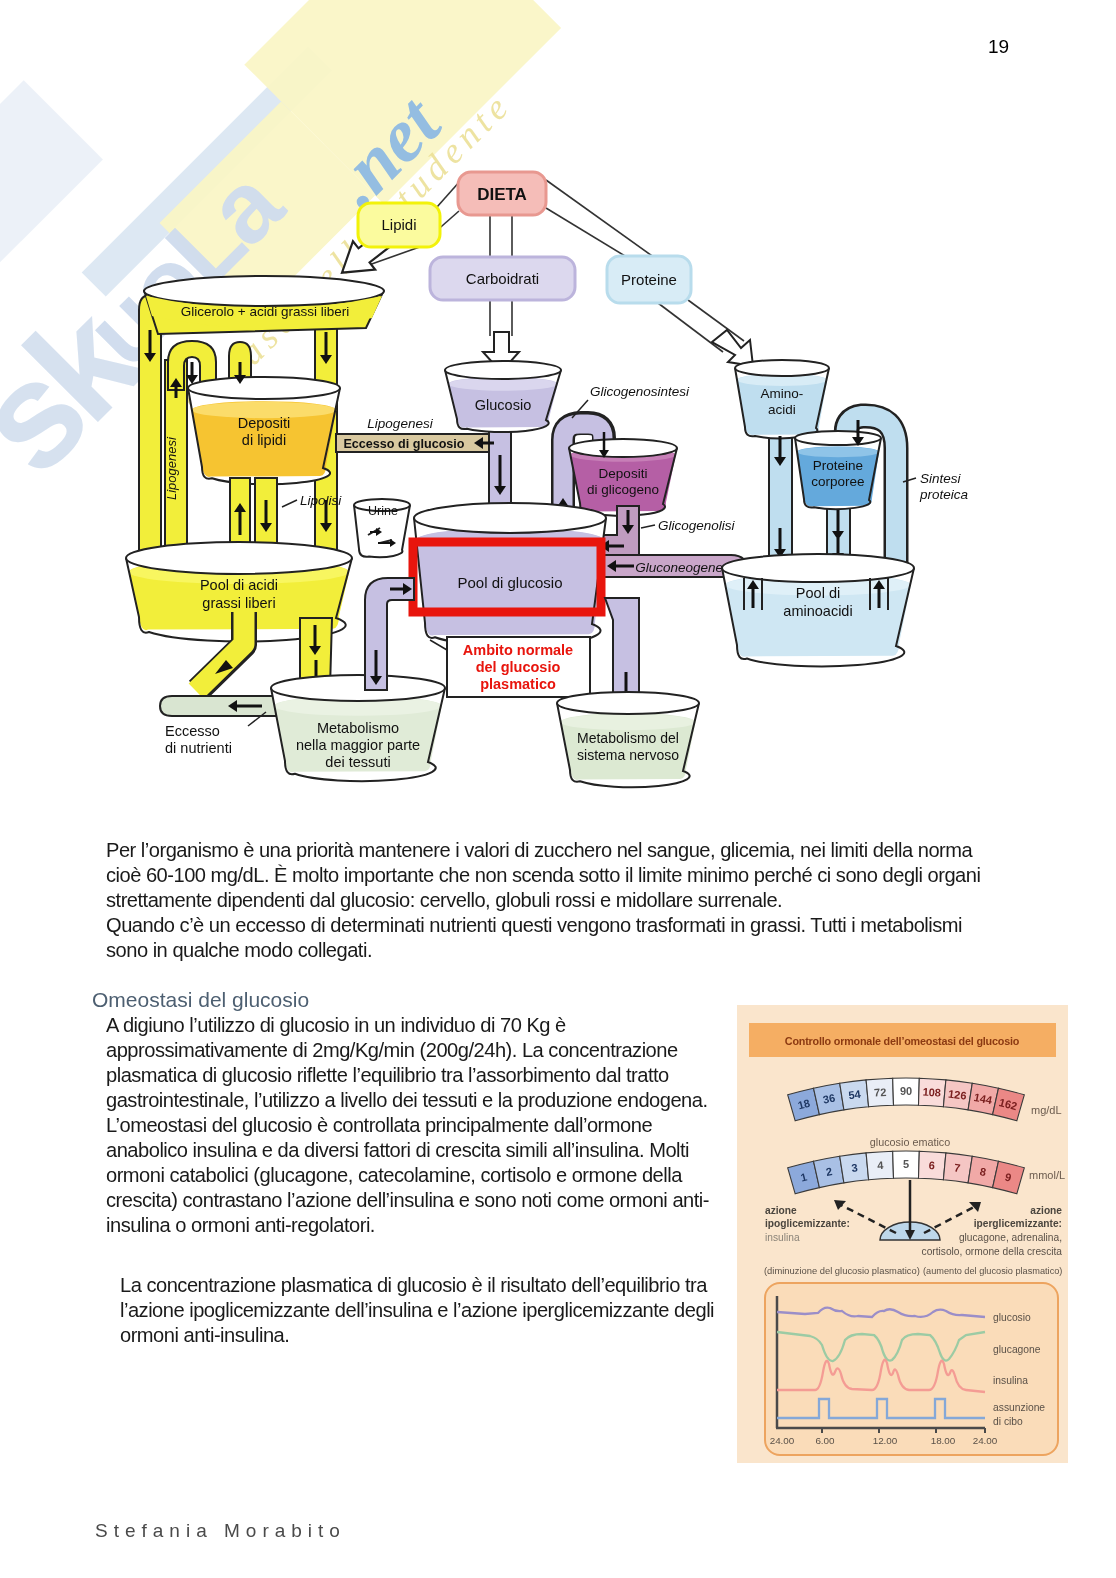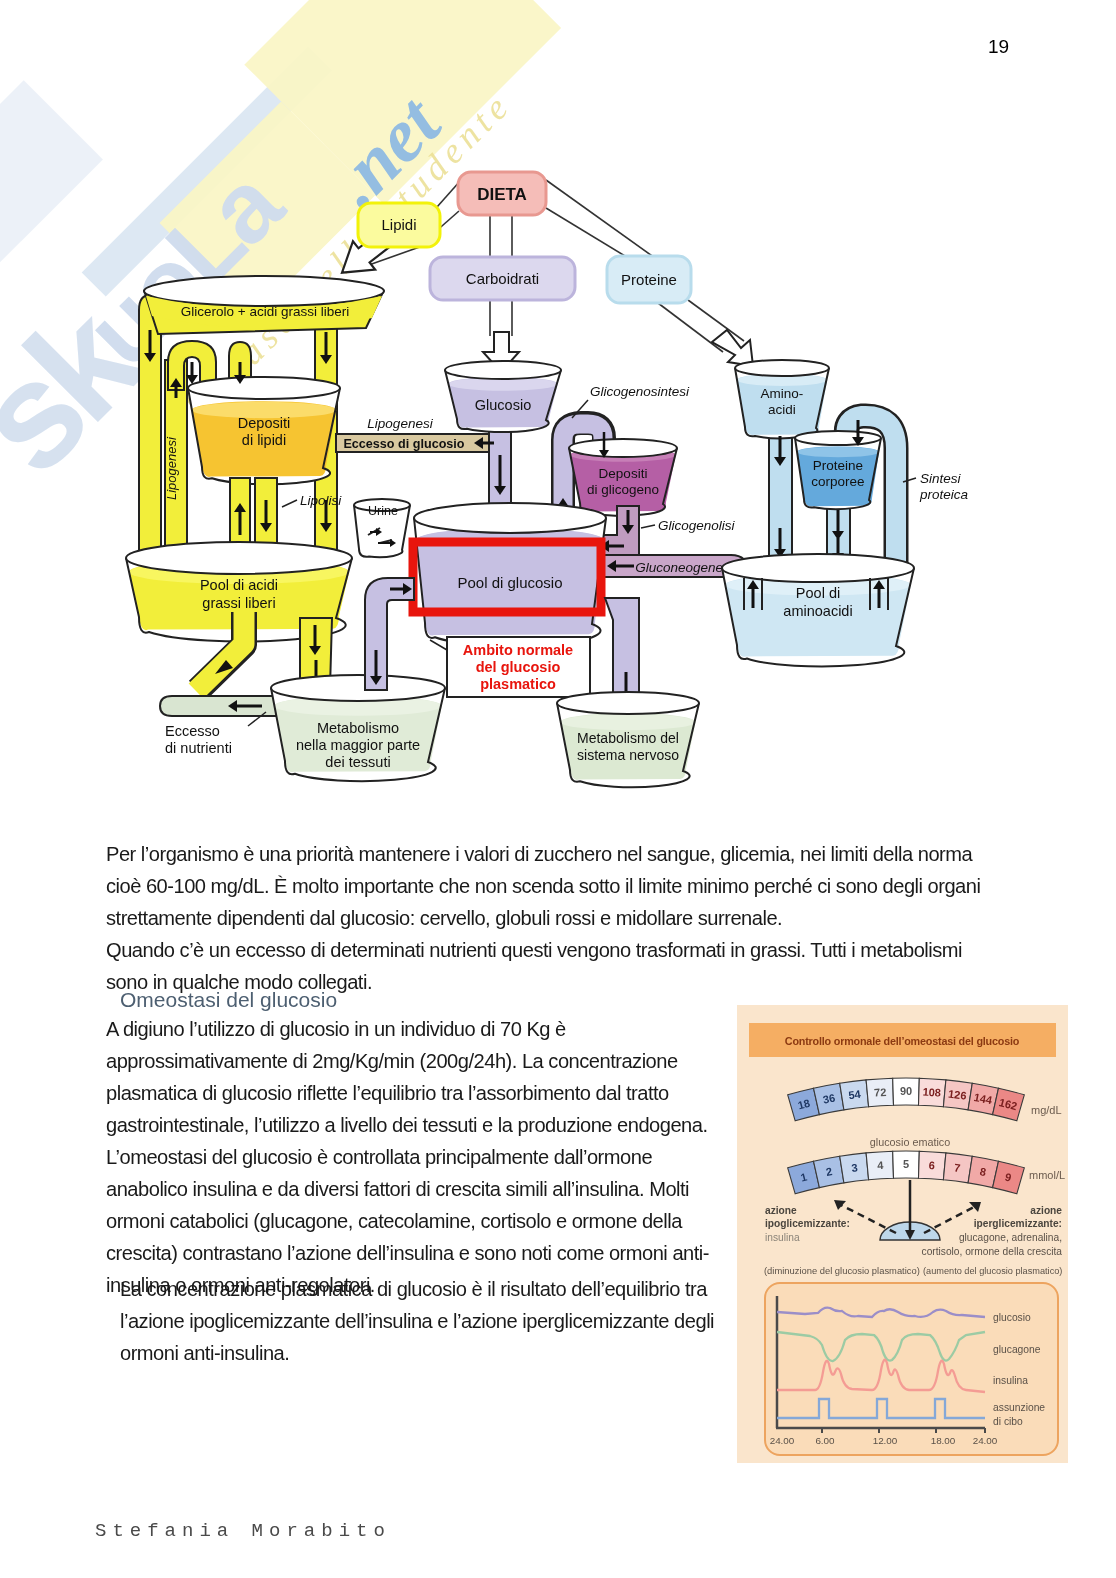--- a/index.html
+++ b/index.html
@@ -1,17 +1,17 @@
 <!DOCTYPE html>
 <html><head><meta charset="utf-8">
 <style>
 * { margin:0; padding:0; box-sizing:border-box; }
 html,body { width:1116px; height:1578px; background:#fff; font-family:"Liberation Sans", sans-serif; }
 .abs { position:absolute; }
-#body1, #body2, #body3 { font-size:20.1px; line-height:32px; color:#1a1a1a; letter-spacing:-0.5px; }
+#body1, #body2, #body3 { font-size:20.1px; line-height:25px; color:#1a1a1a; letter-spacing:-0.5px; }
 </style></head>
 <body>
 <div class="abs" style="left:988px; top:36px; font-size:19px; color:#000;">19</div>
 <svg class="abs" style="left:0; top:0;" width="1116" height="810" viewBox="0 0 1116 810" font-family="Liberation Sans, sans-serif">
 
 <g transform="translate(52,455) rotate(-45)">
   <rect x="-10" y="-285" width="255" height="112" fill="#E9EFF7" opacity="0.85"></rect>
   <rect x="150" y="-108" width="320" height="34" fill="#D9E5F2" opacity="0.9"></rect>
   <rect x="412" y="-140" width="250" height="198" fill="#FAF5C4" opacity="0.92"></rect>
   <rect x="240" y="-88" width="172" height="133" fill="#FAF5C4" opacity="0.92"></rect>
@@ -232,21 +232,21 @@
 <rect x="458" y="172" width="88" height="43" rx="13" fill="#F5BDB8" stroke="#E89890" stroke-width="3"></rect>
     <text x="502.0" y="199.62" text-anchor="middle" font-size="17" font-weight="bold" fill="#111">DIETA</text>
 <rect x="358" y="203" width="82" height="44" rx="13" fill="#FBFB9E" stroke="#F2F20A" stroke-width="3"></rect>
     <text x="399.0" y="230.4" text-anchor="middle" font-size="15" fill="#111">Lipidi</text>
 <rect x="430" y="257" width="145" height="43" rx="13" fill="#DCD8EE" stroke="#BCB4DC" stroke-width="3"></rect>
     <text x="502.5" y="283.9" text-anchor="middle" font-size="15" fill="#111">Carboidrati</text>
 <rect x="607" y="256" width="84" height="47" rx="13" fill="#D8ECF6" stroke="#B8DCEC" stroke-width="3"></rect>
     <text x="649.0" y="284.9" text-anchor="middle" font-size="15" fill="#111">Proteine</text>
 </svg>
 <div id="body1" class="abs" style="left:106px; top:838px; width:980px;">Per l’organismo è una priorità mantenere i valori di zucchero nel sangue, glicemia, nei limiti della norma<br>cioè 60-100 mg/dL. È molto importante che non scenda sotto il limite minimo perché ci sono degli organi<br>strettamente dipendenti dal glucosio: cervello, globuli rossi e midollare surrenale.<br>Quando c’è un eccesso di determinati nutrienti questi vengono trasformati in grassi. Tutti i metabolismi<br>sono in qualche modo collegati.</div>
-<div class="abs" style="left:120px; top:988px; font-size:21px; color:#4D5F71;">Omeostasi del glucosio</div>
+<div class="abs" style="left:92px; top:988px; font-size:21px; color:#4D5F71;">Omeostasi del glucosio</div>
 <div id="body2" class="abs" style="left:106px; top:1013px; width:680px;">A digiuno l’utilizzo di glucosio in un individuo di 70 Kg è<br>approssimativamente di 2mg/Kg/min (200g/24h). La concentrazione<br>plasmatica di glucosio riflette l’equilibrio tra l’assorbimento dal tratto<br>gastrointestinale, l’utilizzo a livello dei tessuti e la produzione endogena.<br>L’omeostasi del glucosio è controllata principalmente dall’ormone<br>anabolico insulina e da diversi fattori di crescita simili all’insulina. Molti<br>ormoni catabolici (glucagone, catecolamine, cortisolo e ormone della<br>crescita) contrastano l’azione dell’insulina e sono noti come ormoni anti-<br>insulina o ormoni anti-regolatori.</div>
 <div id="body3" class="abs" style="left:120px; top:1273px; width:660px;">La concentrazione plasmatica di glucosio è il risultato dell’equilibrio tra<br>l’azione ipoglicemizzante dell’insulina e l’azione iperglicemizzante degli<br>ormoni anti-insulina.</div>
 <svg class="abs" style="left:737px; top:1005px;" width="331" height="458" viewBox="737 1005 331 458" font-family="Liberation Sans, sans-serif">
 <rect x="737" y="1005" width="331" height="458" fill="#FAE5CC"></rect>
 <rect x="749" y="1023" width="307" height="34" fill="#F5AE63"></rect>
 <text x="902" y="1045" text-anchor="middle" font-size="10.8" font-weight="bold" fill="#8C3A12" letter-spacing="-0.2">Controllo ormonale dell’omeostasi del glucosio</text>
 <path d="M787.7 1094.8 A424 424 0 0 1 813.5 1088.2 L819.4 1114.6 A397 397 0 0 0 795.2 1120.8 Z" fill="#8CA9DB" stroke="#3a3a3a" stroke-width="1.1"></path>
 <text x="803.9" y="1108.2" text-anchor="middle" font-size="11" font-weight="bold" fill="#1F3864" transform="rotate(-14.4 803.9 1104.4)">18</text>
 <path d="M813.5 1088.2 A424 424 0 0 1 839.7 1083.2 L843.9 1109.9 A397 397 0 0 0 819.4 1114.6 Z" fill="#A9C0E5" stroke="#3a3a3a" stroke-width="1.1"></path>
 <text x="829.1" y="1102.6" text-anchor="middle" font-size="11" font-weight="bold" fill="#1F3864" transform="rotate(-10.8 829.1 1098.8)">36</text>
@@ -318,12 +318,12 @@
 <text x="993" y="1353" font-size="10.3" fill="#5A5148">glucagone</text>
 <text x="993" y="1384" font-size="10.3" fill="#5A5148">insulina</text>
 <text x="993" y="1411" font-size="10.3" fill="#5A5148">assunzione</text>
 <text x="993" y="1425" font-size="10.3" fill="#5A5148">di cibo</text>
 <text x="782" y="1444" text-anchor="middle" font-size="9.9" fill="#5A5148">24.00</text>
 <text x="825" y="1444" text-anchor="middle" font-size="9.9" fill="#5A5148">6.00</text>
 <text x="885" y="1444" text-anchor="middle" font-size="9.9" fill="#5A5148">12.00</text>
 <text x="943" y="1444" text-anchor="middle" font-size="9.9" fill="#5A5148">18.00</text>
 <text x="985" y="1444" text-anchor="middle" font-size="9.9" fill="#5A5148">24.00</text>
 </svg>
-<div class="abs" style="left:95px; top:1520px; font-size:19px; color:#4a4a4a; letter-spacing:6px;font-family:Liberation Mono, monospace;">Stefania Morabito</div>
+<div class="abs" style="left:95px; top:1520px; font-size:19px; color:#4a4a4a; letter-spacing:6px;">Stefania Morabito</div>
 </body></html>

